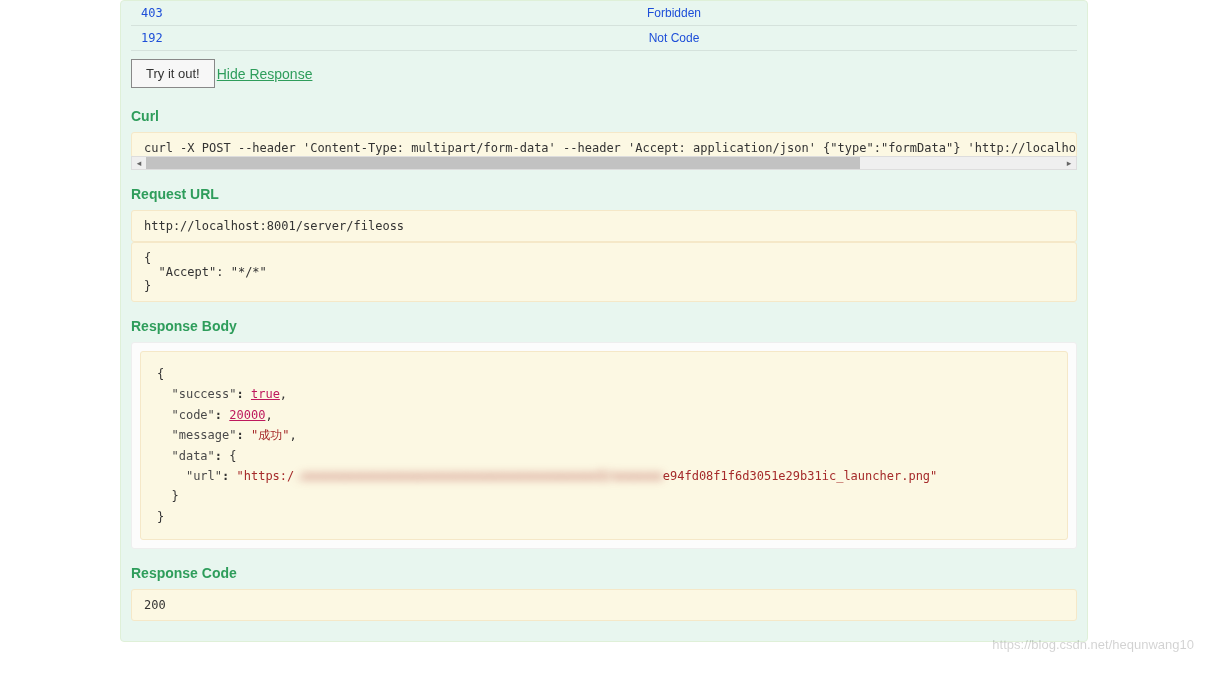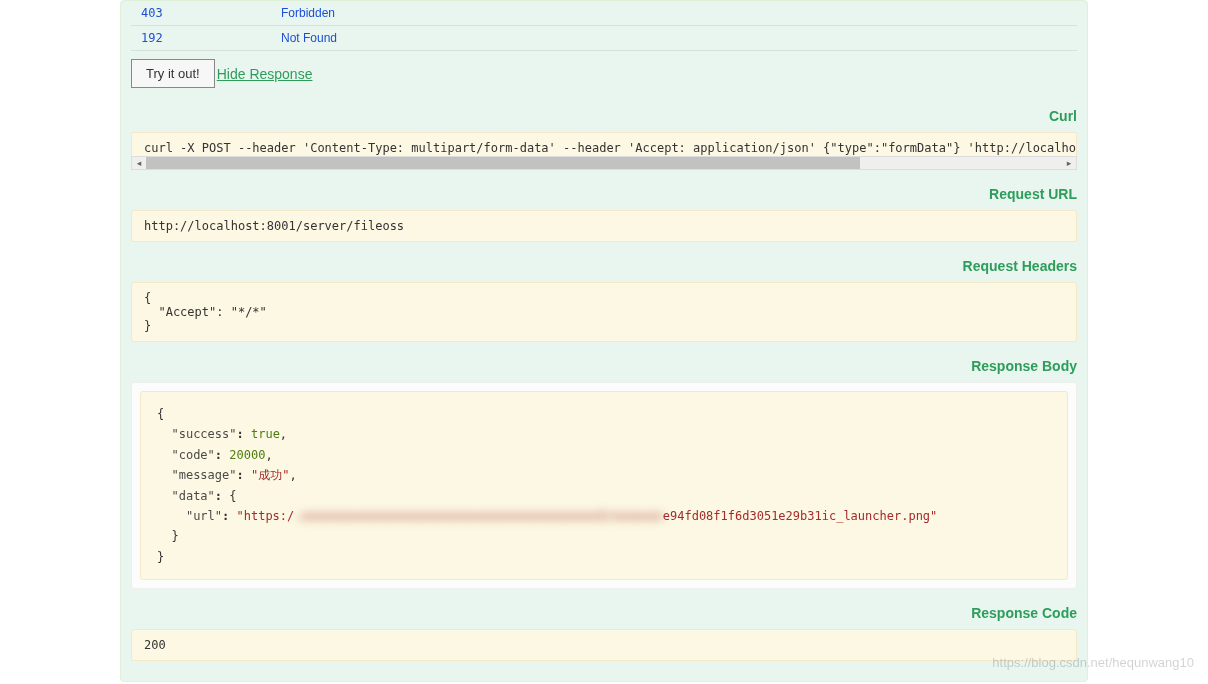--- a/index.html
+++ b/index.html
@@ -3,60 +3,60 @@
   <meta charset="utf-8">
   <style>
     * { margin: 0; padding: 0; box-sizing: border-box; }
     body { font-family: "Helvetica Neue", Helvetica, Arial, sans-serif; font-size: 14px; background: #fff; color: #333; }
     .container { max-width: 1208px; margin: 0 auto; padding: 0 20px; }
     .operation-panel { background: #e8f6ef; border: 1px solid #dff0d8; padding: 0 10px 20px 10px; margin: 0 100px; border-radius: 4px; }
     
     
     .status-row { padding: 5px 10px; border-bottom: 1px solid rgba(0,0,0,0.08); display: flex; font-size: 12px; color: #1d4ed8; }
     .status-code { width: 140px; font-family: monospace; }
-    .status-desc { flex: 1; }
+    .status-desc { flex: 1; text-align: center; }
 
     .action-row { padding: 8px 0 4px 0; display: flex; align-items: center; gap: 2px; }
     .try-btn { background: #f7f7f7; border: 1px solid #888; padding: 6px 14px; font-size: 13px; cursor: pointer; color: #333; }
     .hide-link { color: #2e9d5b; text-decoration: underline; cursor: pointer; font-size: 14px; }
 
-    h4.section-heading { color: #2e9d5b; font-weight: 600; font-size: 14px; margin: 16px 0 8px 0; text-align: right; }
+    h4.section-heading { color: #2e9d5b; font-weight: 600; font-size: 14px; margin: 16px 0 8px 0; }
     
     .code-block { background: #fcf8e3; border: 1px solid #f5e8c8; border-radius: 3px; padding: 8px 12px; font-family: Consolas, Menlo, monospace; font-size: 12px; color: #333; white-space: pre; overflow-x: auto; }
     .code-block.scrollable { white-space: pre; overflow-x: scroll; padding-bottom: 2px;}
 
     
     .scroll-wrap { position: relative; }
     .scroll-bar { height: 14px; background: #efefef; border: 1px solid #ddd; display: flex; align-items: center; margin-top: -2px;}
     .scroll-arrow { width: 14px; height: 100%; display: flex; align-items: center; justify-content: center; font-size: 9px; color: #666; cursor: pointer; }
     .scroll-track { flex: 1; height: 100%; background: #efefef; position: relative; }
     .scroll-thumb { position: absolute; left: 0; top: 0; height: 100%; width: 78%; background: #c2c2c2; }
 
     .response-body-wrap { background: #fcfcfc; border: 1px solid #eee; border-radius: 3px; padding: 8px; }
     .response-body { background: #fcf8e3; border: 1px solid #f5e8c8; border-radius: 3px; padding: 12px 16px; font-family: Consolas, Menlo, monospace; font-size: 12px; line-height: 1.7; }
     .json-key { color: #4a4a4a; }
     .json-str { color: #a52a2a; }
-    .json-lit { color: #4d7c0f; }
+    .json-lit { color: #be185d; text-decoration: underline; }
     .blur { filter: blur(4px); color: #a52a2a; }
 
-    .watermark { position: fixed; right: 14px; bottom: 14px; color: rgba(0,0,0,0.18); font-size: 13px; pointer-events: none; }
+    .watermark { position: fixed; right: 14px; bottom: 32px; color: rgba(0,0,0,0.18); font-size: 13px; pointer-events: none; }
   </style>
 </head>
 <body>
 
 <div class="container">
   <div class="operation-panel">
 
     <div class="status-row">
       <div class="status-code">403</div>
       <div class="status-desc">Forbidden</div>
     </div>
     <div class="status-row">
       <div class="status-code">192</div>
-      <div class="status-desc">Not Found</div>
+      <div class="status-desc">Not Code</div>
     </div>
 
     <div class="action-row">
       <button class="try-btn">Try it out!</button>
       <a class="hide-link">Hide Response</a>
     </div>
 
     <h4 class="section-heading">Curl</h4>
     <div class="scroll-wrap">
       <div class="code-block scrollable" style="overflow-x: hidden;">curl -X POST --header 'Content-Type: multipart/form-data' --header 'Accept: application/json' {"type":"formData"} 'http://localhost:8001/server/fileoss'</div>
@@ -65,21 +65,20 @@
         <div class="scroll-track">
           <div class="scroll-thumb"></div>
         </div>
         <div class="scroll-arrow">▸</div>
       </div>
     </div>
 
     <h4 class="section-heading">Request URL</h4>
     <div class="code-block">http://localhost:8001/server/fileoss</div>
 
-    <h4 class="section-heading">Request Headers</h4>
     <div class="code-block">{
   "Accept": "*/*"
 }</div>
 
     <h4 class="section-heading">Response Body</h4>
     <div class="response-body-wrap">
       <div class="response-body">
 <div>{</div>
 <div>&nbsp;&nbsp;<span class="json-key">"success"</span><b>:</b> <span class="json-lit">true</span>,</div>
 <div>&nbsp;&nbsp;<span class="json-key">"code"</span><b>:</b> <span class="json-lit">20000</span>,</div>

